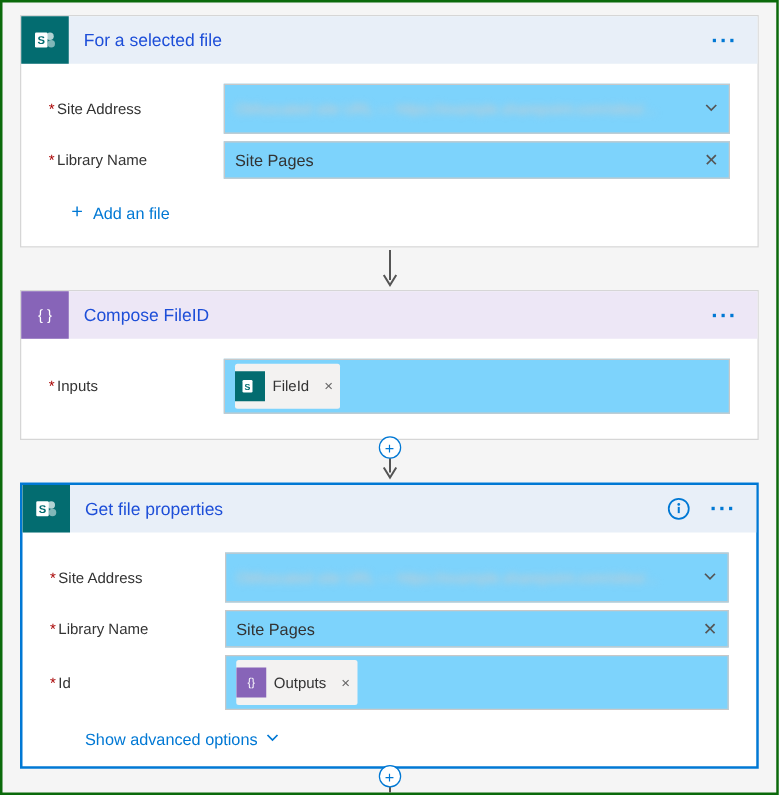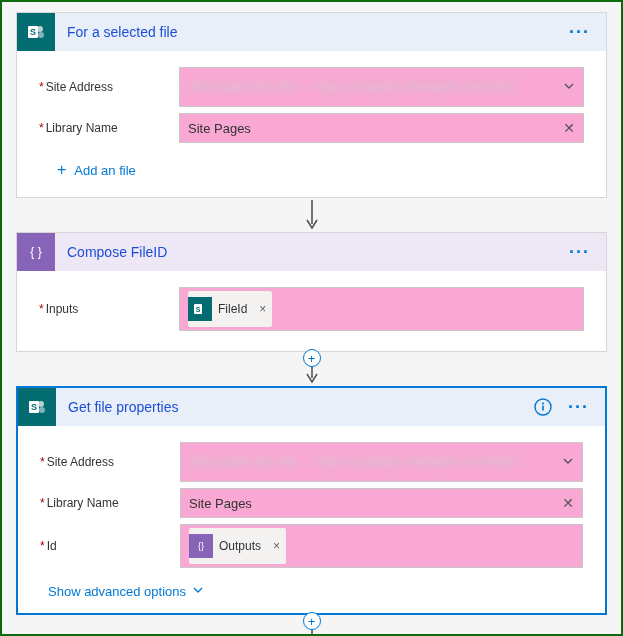--- a/index.html
+++ b/index.html
@@ -12,34 +12,34 @@
 .icon-box { width: 38px; height: 38px; display: flex; align-items: center; justify-content: center; margin-right: 12px; }
 .icon-sp { background: #036c70; }
 .icon-compose { background: #8764b8; }
 .title { flex: 1; color: #1d4ed8; font-size: 14px; }
 .info-btn { width: 26px; height: 26px; border-radius: 50%; display: flex; align-items: center; justify-content: center; margin-right: 6px; cursor: pointer; }
 .ellipsis { color: #0078d4; font-size: 18px; letter-spacing: 1px; padding: 0 6px; cursor: pointer; font-weight: bold; }
 .body { padding: 10px 22px 14px 22px; }
 .row { display: flex; align-items: center; margin: 6px 0; justify-content: center; }
 .label { width: 140px; color: #333; font-size: 12px; flex-shrink: 0; }
 .req::before { content: "*"; color: #a80000; margin-right: 2px; }
-.field { flex: 1; border: 1px solid #c8c8c8; background: #f9a8d4; min-height: 30px; display: flex; align-items: center; padding: 3px 8px; gap: 4px; position: relative; }
+.field { flex: 1; border: 1px solid #c8c8c8; background: #7dd3fc; min-height: 30px; display: flex; align-items: center; padding: 3px 8px; gap: 4px; position: relative; }
 .field.tall { min-height: 40px; }
 .blur { color: #ccc; filter: blur(3px); flex: 1; font-size: 12px; line-height: 1.4; }
 .chev { margin-left: auto; cursor: pointer; }
 .clear-x { margin-left: auto; cursor: pointer; font-size: 14px; color: #555; }
 .text-val { color: #333; font-size: 13px; flex: 1; }
 .token { display: inline-flex; align-items: center; background: #f3f2f1; height: 36px; font-size: 12px; color: #333; border-radius: 2px; overflow: hidden; }
 .token-ic { width: 24px; height: 24px; display: flex; align-items: center; justify-content: center; }
 .token-ic.sp { background: #036c70; }
 .token-ic.cp { background: #8764b8; }
 .token-txt { padding: 0 6px 0 6px; }
 .token-x { padding: 0 6px; cursor: pointer; color: #666; }
 .add-input { display: flex; align-items: center; color: #0078d4; padding: 12px 0 4px 18px; cursor: pointer; font-size: 13px; gap: 8px; }
-.adv { display: flex; align-items: flex-end; color: #0078d4; padding: 10px 0 0 8px; cursor: pointer; font-size: 13px; gap: 6px; }
+.adv { display: flex; align-items: flex-end; color: #0078d4; padding: 10px 0 0 8px; cursor: pointer; font-size: 13px; gap: 6px; margin-left: 20px; }
 .arrow-wrap { display: flex; justify-content: center; align-items: center; height: 34px; position: relative; }
 .plus-node { position: absolute; left: 50%; transform: translateX(-50%); top: -3px; width: 18px; height: 18px; border-radius: 50%; background: #fff; border: 1px solid #0078d4; display: flex; align-items: center; justify-content: center; color: #0078d4; font-size: 13px; cursor: pointer; z-index: 2; }
 svg.arrow { display: block; }
 </style>
 </head>
 <body>
 
 <div class="card">
   <div class="header header-blue">
     <div class="icon-box icon-sp">

